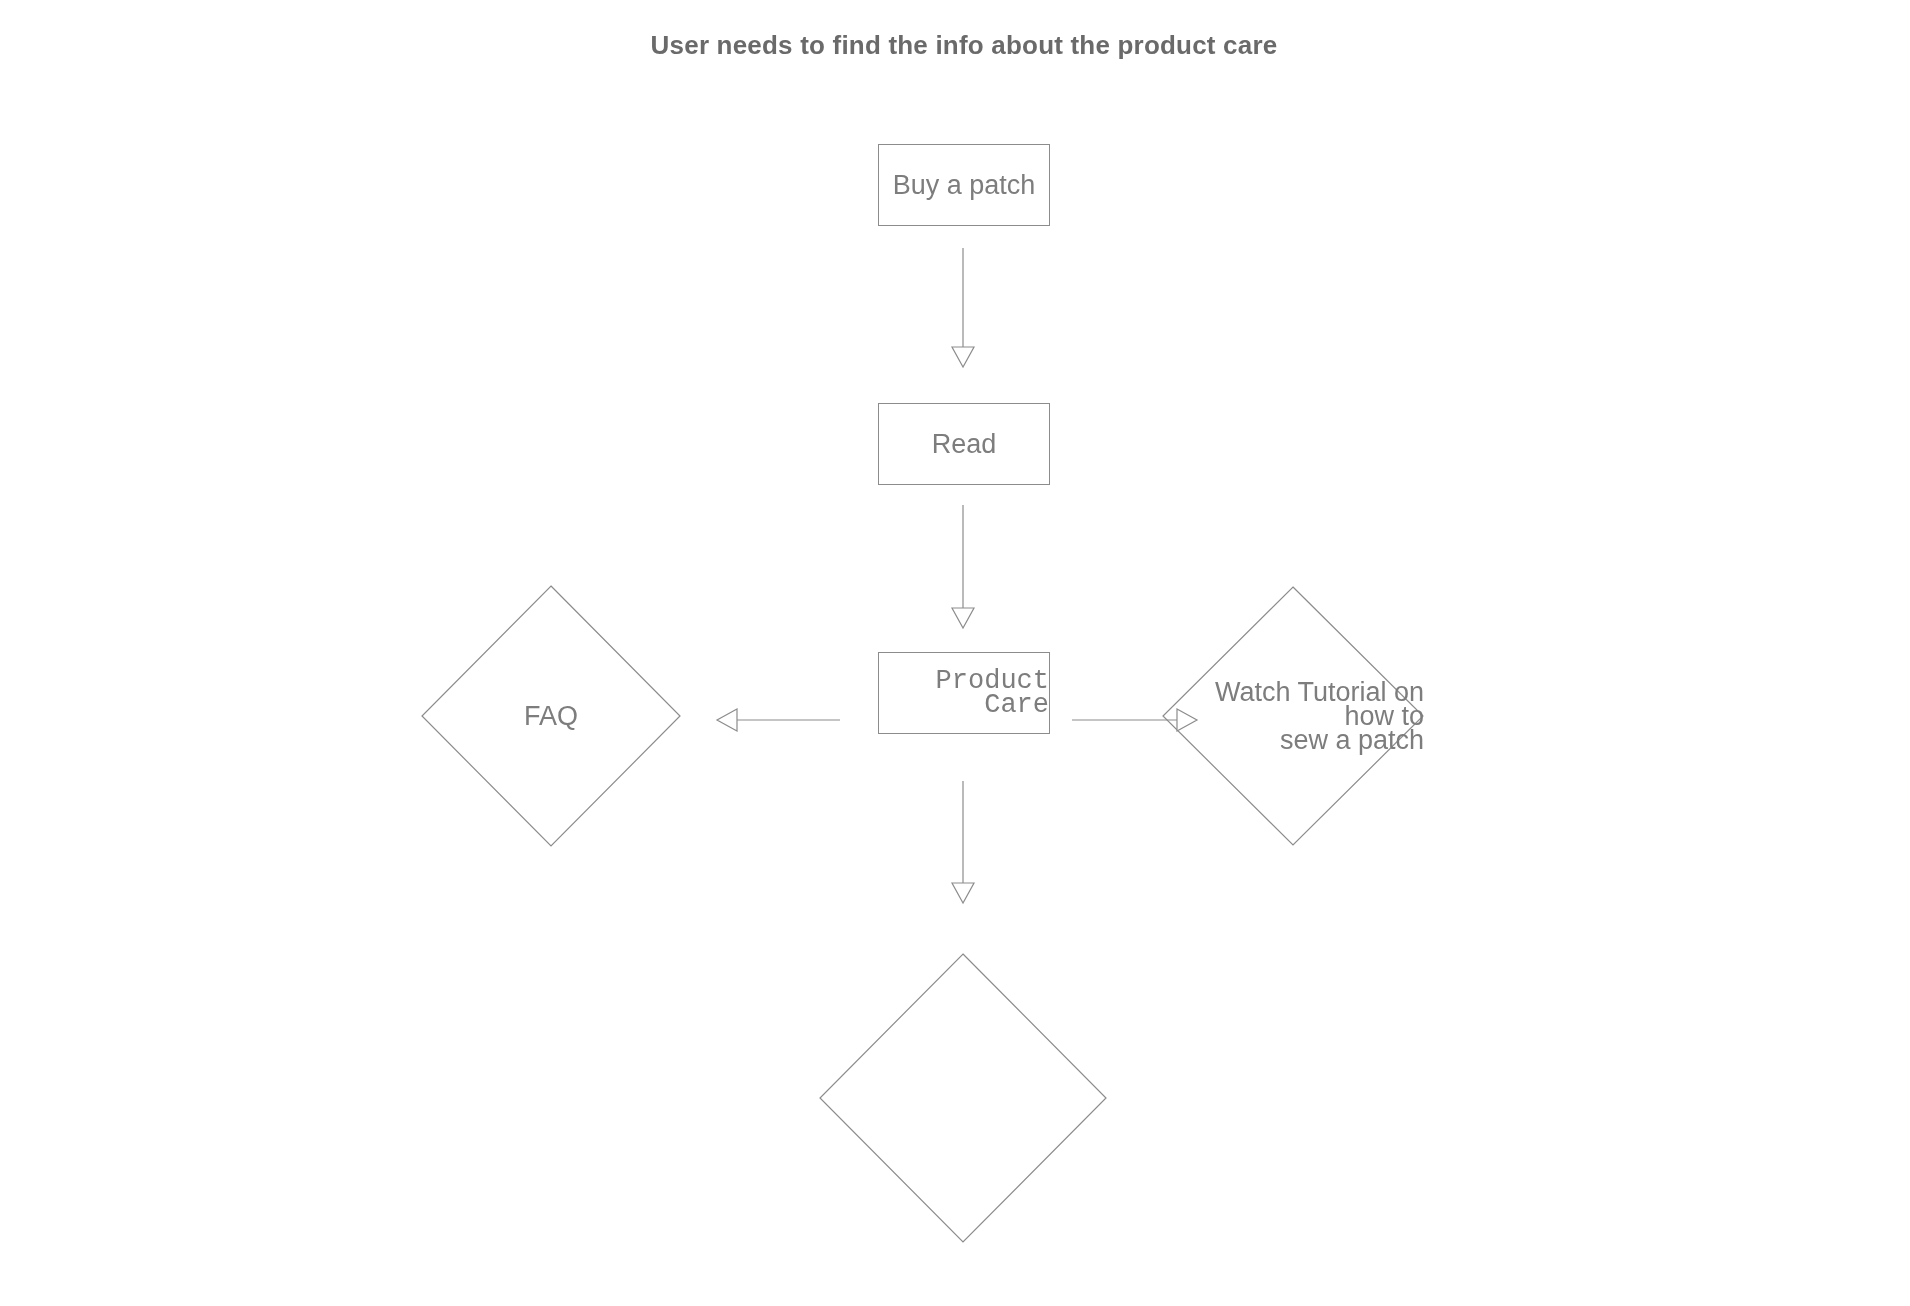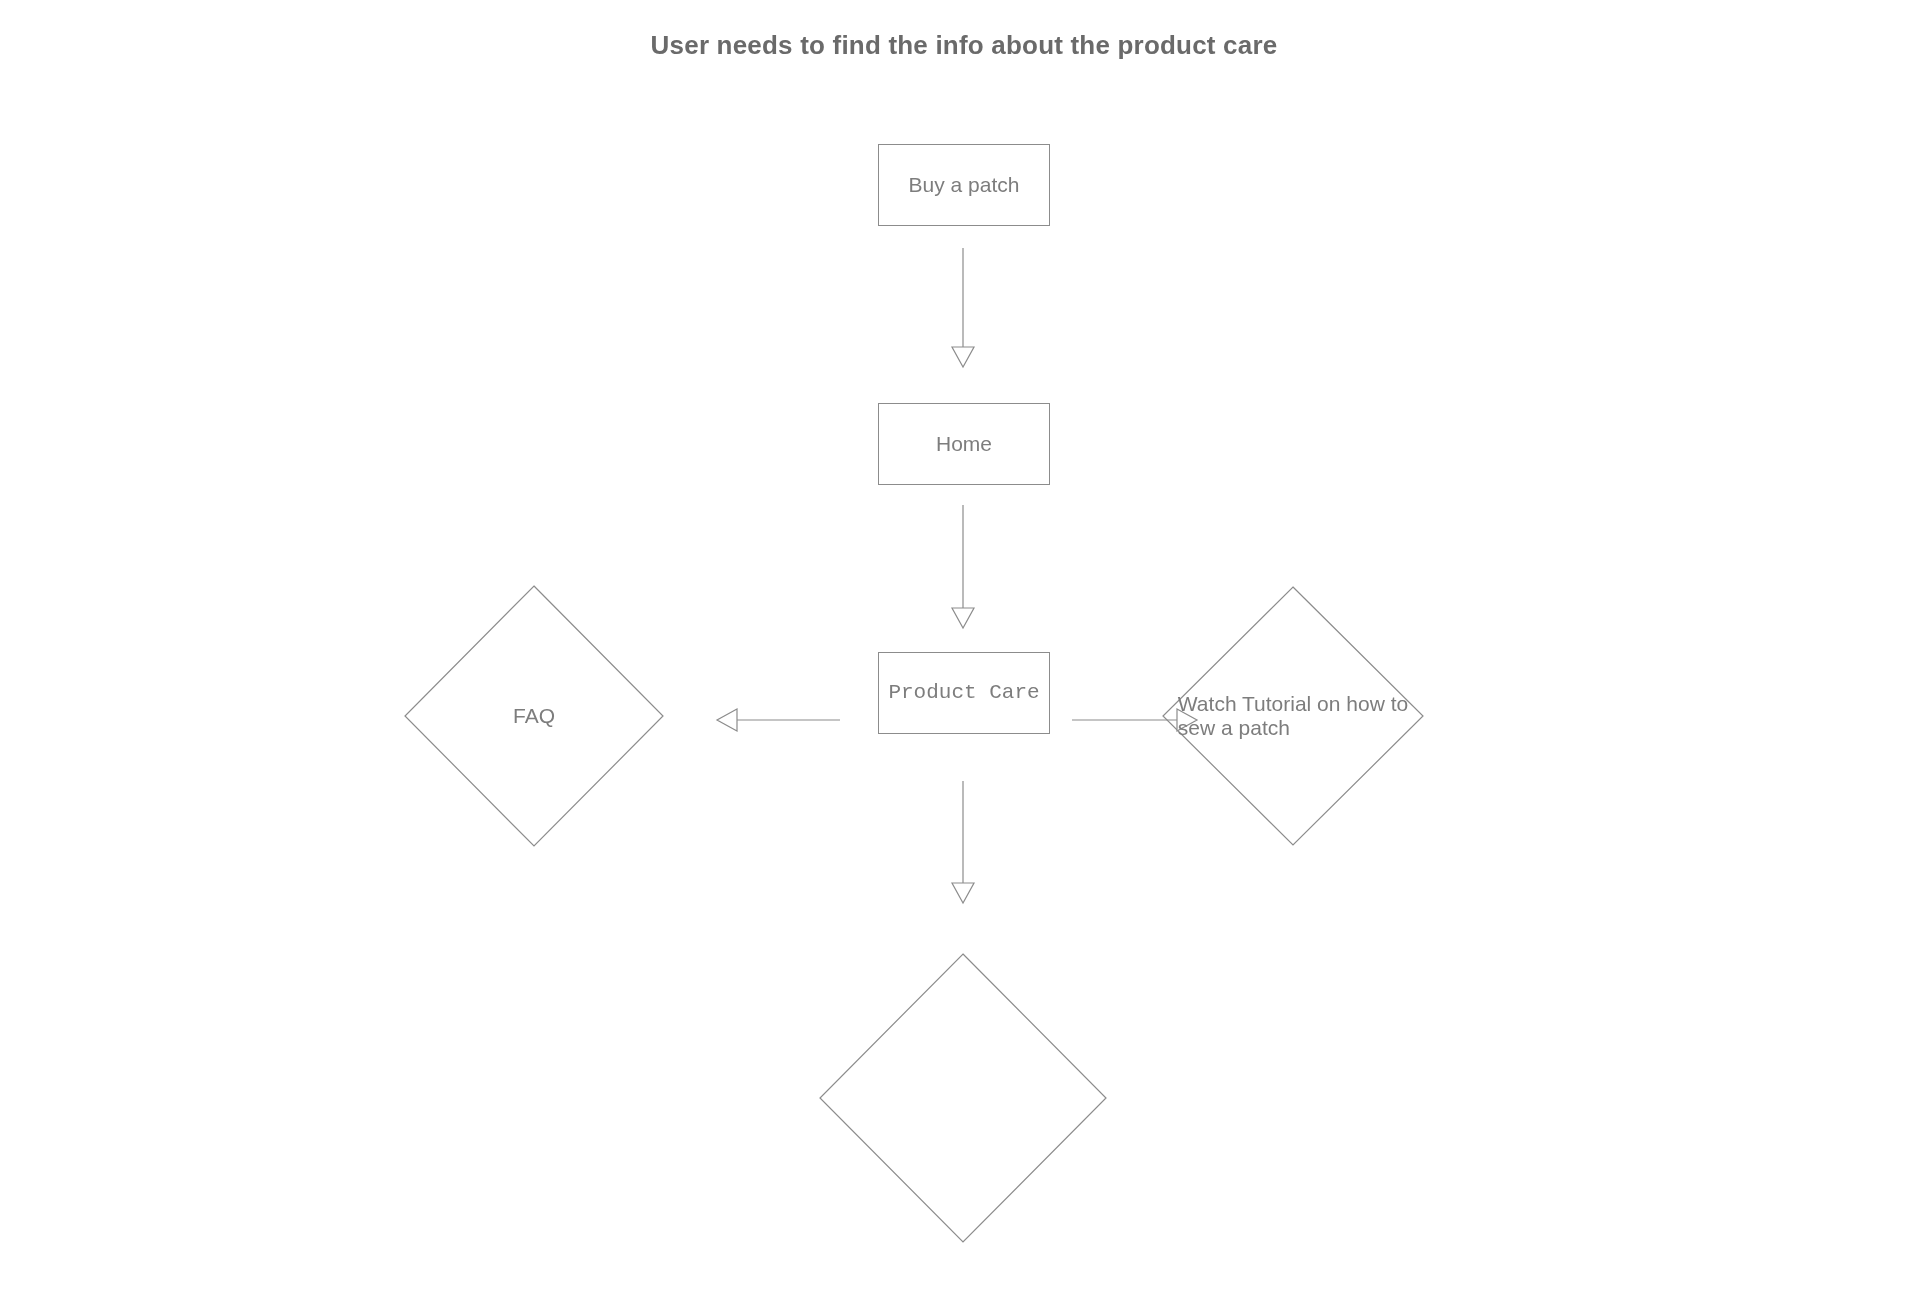--- a/index.html
+++ b/index.html
@@ -35,24 +35,24 @@
     position: absolute;
     width: 172px;
     height: 82px;
     border: 1px solid var(--stroke);
     background: var(--background);
     display: flex;
     align-items: center;
     justify-content: center;
   }
   .node-label {
-    font-size: 21px;
+    font-size: 27px;
     line-height: 24px;
     color: var(--node-text);
-    text-align: left;
+    text-align: right;
     white-space: pre-line;
   }
   .diamond-node {
     position: absolute;
     display: flex;
     align-items: center;
     justify-content: center;
   }
   .diamond-node svg {
     position: absolute;
@@ -78,42 +78,42 @@
     stroke-width: 1.2;
   }
   .edge polygon {
     fill: var(--background);
     stroke: var(--stroke);
     stroke-width: 1.2;
   }
   #node-buy-patch     { left: 878px; top: 144px; }
   #node-home          { left: 878px; top: 403px; }
   #node-product-care  { left: 878px; top: 652px; font-family: Liberation Mono, monospace; }
-  #node-faq           { left: 404px;  top: 585px; width: 260px; height: 262px; }
+  #node-faq           { left: 421px;  top: 585px; width: 260px; height: 262px; }
   #node-watch-tutorial{ left: 1162px; top: 586px; width: 262px; height: 260px; }
   #node-read-articles { left: 819px;  top: 953px; width: 288px; height: 290px; }
   #edge-buy-to-home      { left: 951px;  top: 247px; }
   #edge-home-to-care     { left: 951px;  top: 504px; }
   #edge-care-to-articles { left: 951px;  top: 780px; }
   #edge-care-to-faq      { left: 714px;  top: 708px; }
   #edge-care-to-tutorial { left: 1071px; top: 708px; }
 </style>
 </head>
 <body>
 
 <div class="canvas">
 
   <div class="diagram-title">User needs to find the info about the product care</div>
 
   <div class="rect-node" id="node-buy-patch">
     <span class="node-label">Buy a patch</span>
   </div>
 
   <div class="rect-node" id="node-home">
-    <span class="node-label">Home</span>
+    <span class="node-label">Read</span>
   </div>
 
   <div class="rect-node" id="node-product-care">
     <span class="node-label">Product Care</span>
   </div>
 
   <div class="diamond-node" id="node-faq">
     <svg width="260" height="262" viewBox="0 0 260 262">
       <polygon points="130,1 259,131 130,261 1,131"></polygon>
     </svg>

